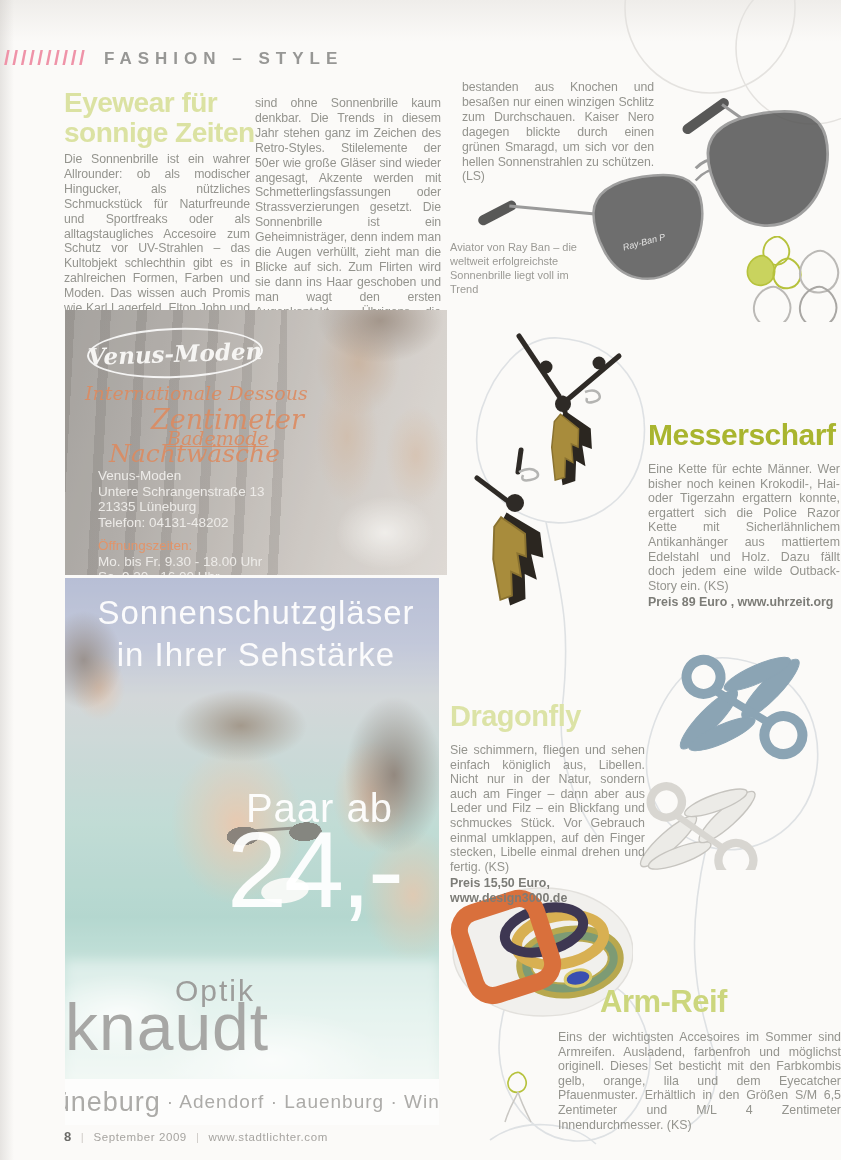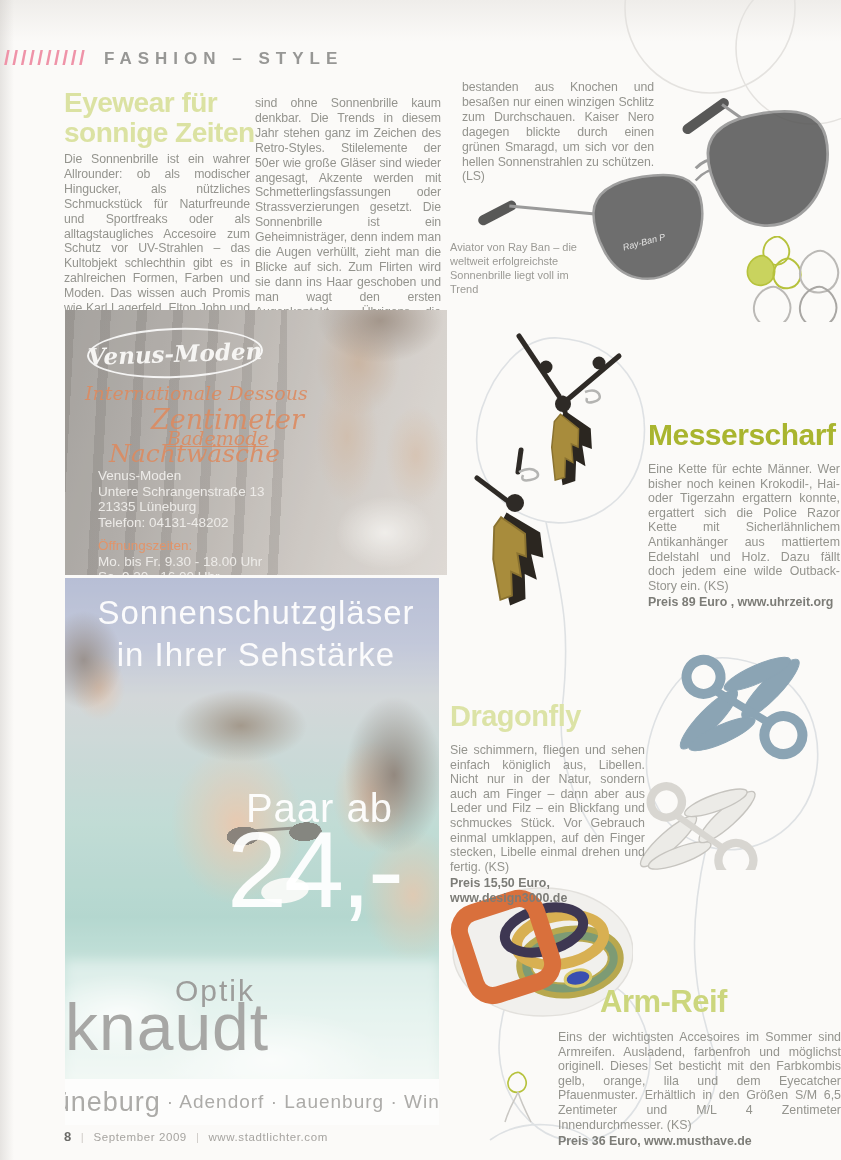--- a/index.html
+++ b/index.html
@@ -281,21 +281,20 @@
   </svg>
 
   <svg class="abs" style="left:495px;top:1068px;" width="46" height="56" viewBox="0 0 46 56">
     <use href="#drop" transform="translate(12,4) scale(.55)" fill="none" stroke="#b6c23c" stroke-width="3"></use>
     <path d="M10,54 C14,40 20,32 23,24 M36,54 C30,42 26,34 23,24" fill="none" stroke="#c9c7c3" stroke-width="1.5"></path>
   </svg>
 
   <div class="abs feature armreif">
     <div class="f-title">Arm-Reif</div>
     <div class="f-body">Eins der wichtigsten Accesoires im Sommer sind Armreifen. Ausladend, farbenfroh und möglichst originell. Dieses Set besticht mit den Farbkombis gelb, orange, lila und dem Eyecatcher Pfauenmuster. Erhältlich in den Größen S/M 6,5 Zentimeter und M/L 4 Zentimeter Innendurchmesser. (KS)</div>
-    <div class="f-price">Preis 36 Euro, www.musthave.de</div>
   </div>
 
   <div class="abs footer">
     <span class="pg">8</span>
     <span class="sep">|</span>
     <span>September 2009</span>
     <span class="sep">|</span>
     <span>www.stadtlichter.com</span>
   </div>
 </div>

